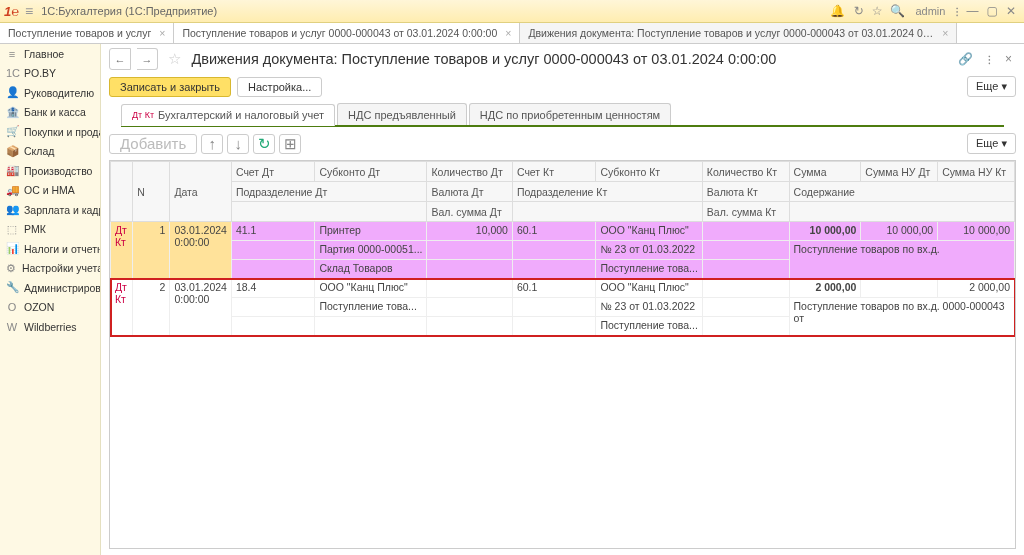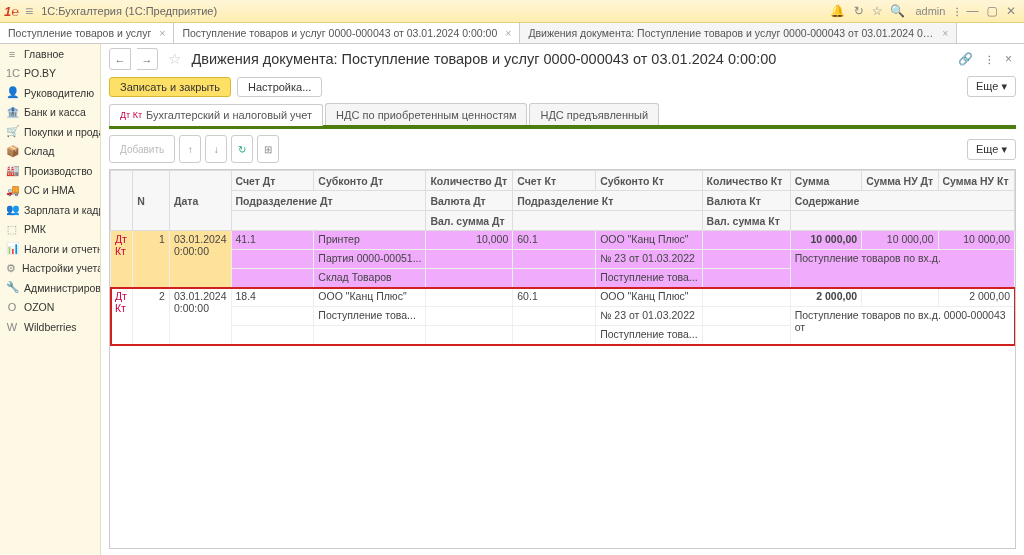--- a/index.html
+++ b/index.html
@@ -26,29 +26,29 @@
 .star{color:#ccc;font-size:15px;margin:0 4px}
 .doctitle{font-size:14.5px;color:#333}
 .docheader .spacer{flex:1}
 .hicon{color:#888;margin:0 4px;font-size:12px}
 .toolbar{display:flex;align-items:center;padding:2px 8px 6px;gap:6px}
 .btn{border:1px solid #ccc;background:#fff;border-radius:3px;padding:3px 10px;font-size:11px;color:#333}
 .btn.yellow{background:#ffe066;border-color:#d8b830}
 .more{border:1px solid #ccc;border-radius:3px;padding:3px 8px;font-size:11px;color:#333;background:#fff}
 .checkrow{padding:0 10px 6px;display:flex;align-items:center;gap:6px;color:#555;font-size:11px}
 .checkrow input{margin:0}
-.subtabs{display:flex;border-bottom:4px solid #4d7c0f;margin:0 8px;font-size:11px}
+.subtabs{display:flex;border-bottom:2px solid #4d7c0f;margin:0 20px;font-size:11px}
 .subtabs .stab{padding:4px 10px;border:1px solid #ccc;border-bottom:none;margin-right:2px;background:#f5f5f5;color:#555;border-radius:3px 3px 0 0;display:flex;align-items:center;gap:4px}
 .subtabs .stab.active{background:#fff;border-bottom:1px solid #fff;position:relative;top:1px}
 .gridtoolbar{display:flex;align-items:center;padding:6px 8px;gap:4px}
-.gbtn{border:1px solid #ccc;border-radius:3px;width:22px;height:28px;display:flex;align-items:center;justify-content:center;background:#fff;color:#888;font-size:10px}
+.gbtn{border:1px solid #ccc;border-radius:3px;width:22px;height:20px;display:flex;align-items:center;justify-content:center;background:#fff;color:#888;font-size:15px}
 .gbtn.add{width:auto;padding:0 10px;color:#bbb}
 .gridwrap{flex:1;margin:0 8px 8px;border:1px solid #ccc;position:relative;overflow:auto}
 table.grid{border-collapse:collapse;width:100%;font-size:10.5px}
-table.grid th{background:#f7f7f7;border:1px solid #ddd;padding:2px 4px;text-align:left;font-weight:bold;color:#555;height:15px}
+table.grid th{background:#f7f7f7;border:1px solid #ddd;padding:2px 4px;text-align:left;font-weight:normal;color:#555;height:15px}
 table.grid td{border:1px solid #eee;padding:2px 4px;height:14px;vertical-align:top;color:#444;white-space:nowrap;overflow:hidden}
 table.grid td.num{text-align:right}
 tbody.row1 td{background:#f0abfc}
 tbody.row1 td.hlcell{background:#ffe29a}
 tbody.row2{outline:2px solid #d02020;outline-offset:-1px}
 .col-ico{width:14px}.col-n{width:40px}.col-date{width:40px}.col-acct{width:104px}.col-sub{width:78px}.col-qty{width:88px}.col-acct2{width:104px}.col-sub2{width:74px}.col-qty2{width:90px}.col-sum{width:72px}.col-snu{width:80px}.col-snuk{width:80px}
 </style>
 </head>
 <body>
 
@@ -166,24 +166,24 @@
       <button class="more">Еще ▾</button>
     </div>
 
 
     <div class="subtabs" id="subtabs">
         <div class="stab active">
           <span style="color:#c04;font-size:9px">Дт Кт</span>
           <span>Бухгалтерский и налоговый учет</span>
         </div>
         <div class="stab">
-          <span>НДС по приобретенным ценностям</span>
+          <span>НДС предъявленный</span>
         </div>
         <div class="stab">
-          <span>НДС предъявленный</span>
+          <span>НДС по приобретенным ценностям</span>
         </div>
       </div>
 
     <div class="gridtoolbar">
       <button class="gbtn add">Добавить</button>
       <button class="gbtn">↑</button>
       <button class="gbtn">↓</button>
       <button class="gbtn" style="color:#2a7">↻</button>
       <button class="gbtn">⊞</button>
       <span style="flex:1"></span>

